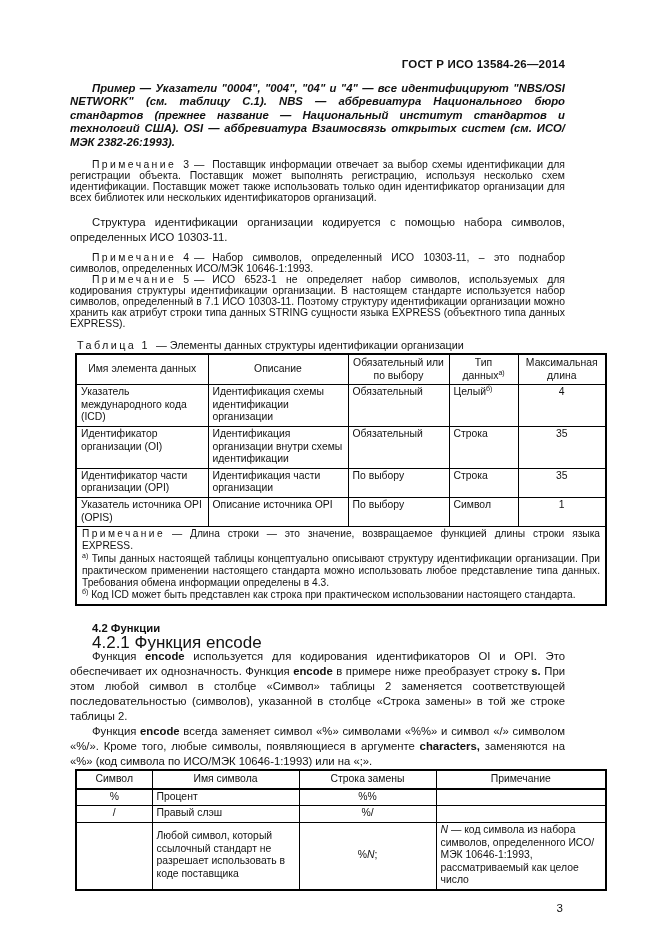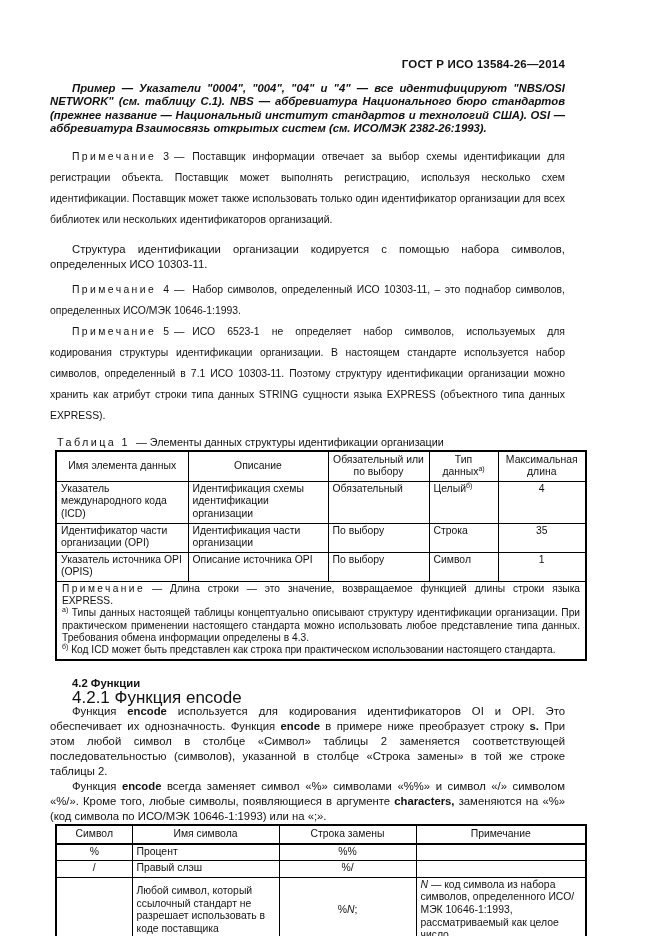--- a/index.html
+++ b/index.html
@@ -6,21 +6,21 @@
   html, body { background: #ffffff; }
   body {
     width: 661px; height: 936px;
     font-family: "Liberation Sans", sans-serif;
     color: #111;
     position: relative;
     overflow: hidden;
   }
   .page {
     width: 641px; height: 936px;
-    padding: 58px 76px 0 50px;
+    padding: 58px 76px 0 70px;
     overflow: hidden;
     border-radius: 14px;
   }
   
   .doc-header {
     text-align: right;
     font-weight: bold;
     font-size: 11.5px;
     letter-spacing: .2px;
   }
@@ -35,21 +35,21 @@
     margin-top: 12px;
     font-weight: bold;
     font-style: italic;
     font-size: 11.3px;
     line-height: 13.4px;
     text-align: justify;
     text-indent: 22px;
   }
   .note {
     font-size: 10.4px;
-    line-height: 21px;
+    line-height: 11px;
     text-align: justify;
     text-indent: 22px;
   }
   .spaced { letter-spacing: 2.4px; }
   .note-num { padding: 0 5px 0 7px; }
   .note-dash { padding-right: 8px; }
   .mt11 { margin-top: 10px; }
   .mt12 { margin-top: 12px; }
   .mt8  { margin-top: 7px; }
   
@@ -148,20 +148,27 @@
     </thead>
     <tbody>
       <tr>
         <td>Указатель международного кода (ICD)</td>
         <td>Идентификация схемы идентификации организации</td>
         <td>Обязательный</td>
         <td><span>Целый</span><sup>б)</sup></td>
         <td class="t1-num">4</td>
       </tr>
       <tr>
+        <td>Идентификатор организации (OI)</td>
+        <td>Идентификация организации внутри схемы идентификации</td>
+        <td>Обязательный</td>
+        <td>Строка</td>
+        <td class="t1-num">35</td>
+      </tr>
+      <tr>
         <td>Идентификатор части организации (OPI)</td>
         <td>Идентификация части организации</td>
         <td>По выбору</td>
         <td>Строка</td>
         <td class="t1-num">35</td>
       </tr>
       <tr>
         <td>Указатель источника OPI (OPIS)</td>
         <td>Описание источника OPI</td>
         <td>По выбору</td>

